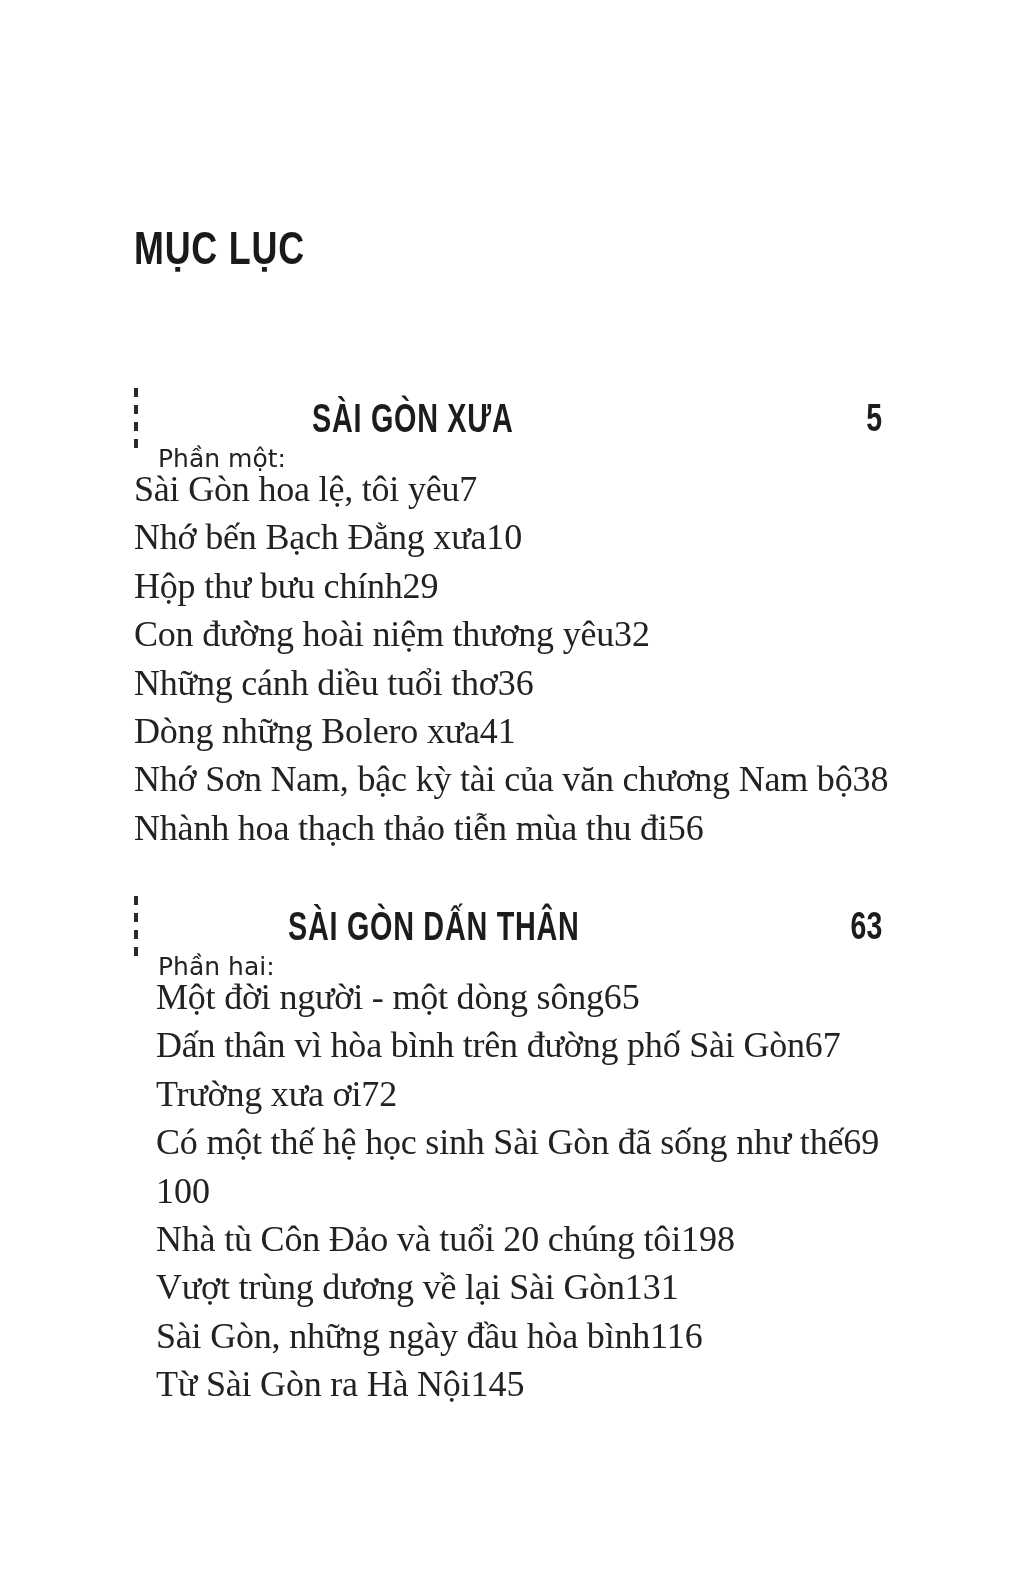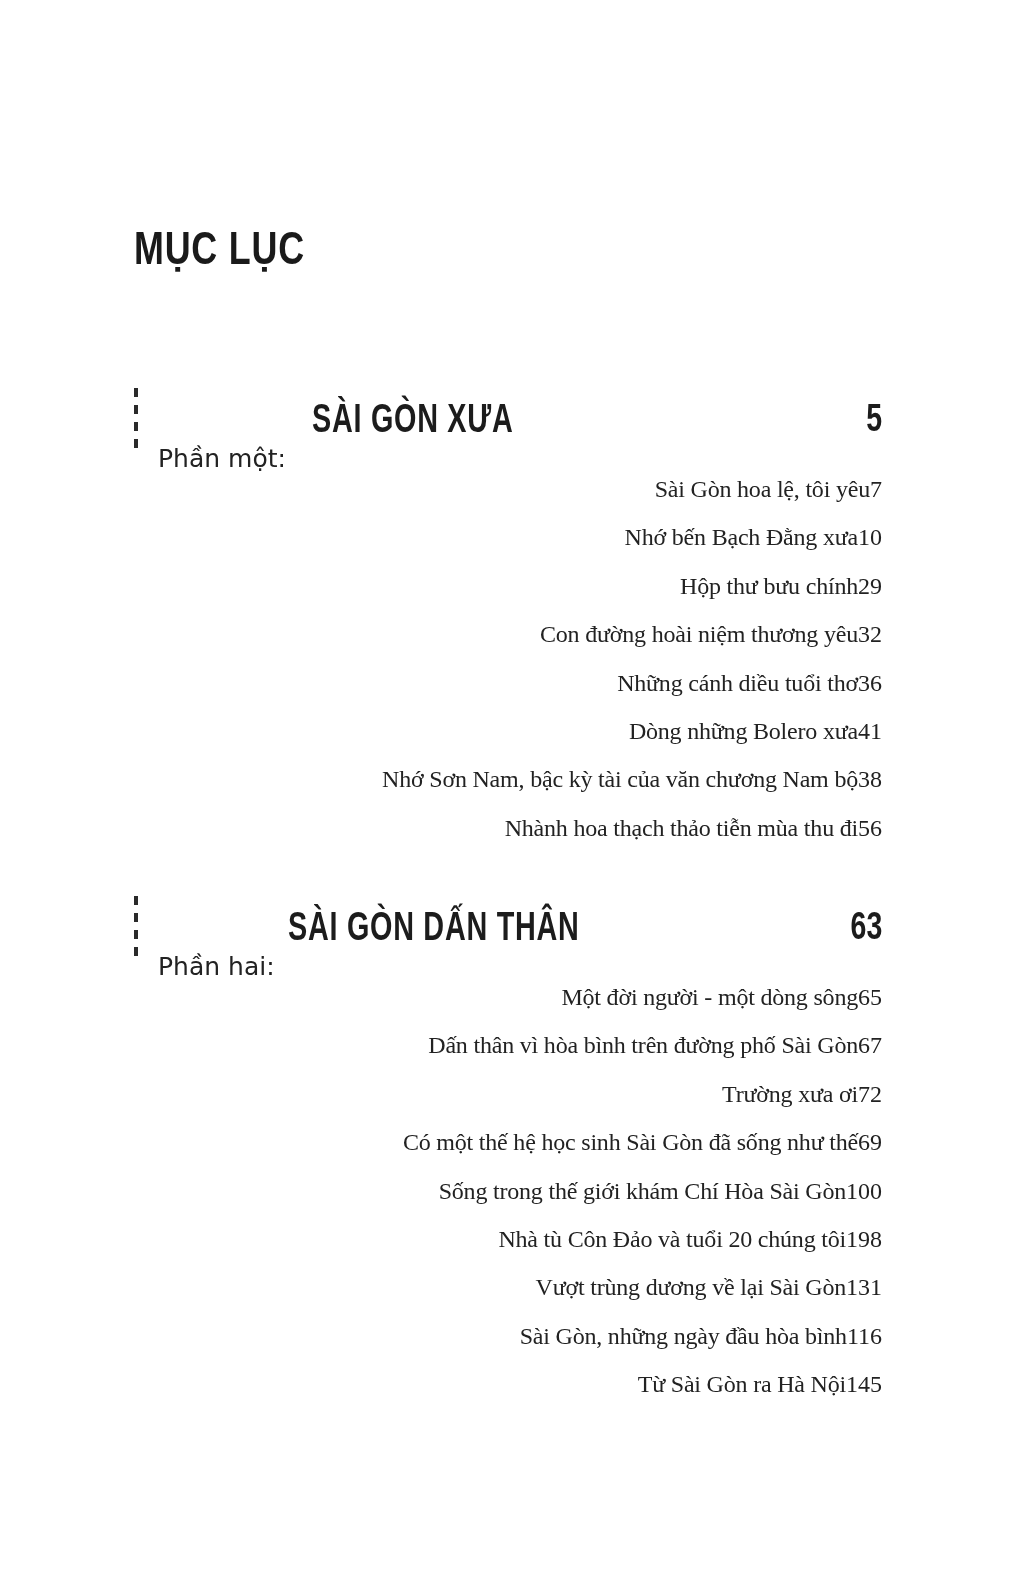--- a/index.html
+++ b/index.html
@@ -95,24 +95,24 @@
       position: absolute;
       left: 0;
       width: 748px;
       margin: 0;
       padding: 0;
       list-style: none;
     }
     .entry {
       height: 48.4px;
       display: flex;
-      justify-content: flex-end;
+      justify-content: flex-start;
       align-items: baseline;
       font-family: "Liberation Serif", serif;
-      font-size: 24px;
+      font-size: 36px;
       line-height: 48px;
       color: #222;
       white-space: nowrap;
     }
     .entry-title {
       letter-spacing: -0.2px;
     }
     .entry-page {
       text-align: right;
     }
@@ -166,39 +166,38 @@
     </li>
   </ul>
 
   <div class="part-header" style="top:896px;">
     <div class="dash-bar"></div>
     <span class="part-label">Phần hai:</span>
     <span class="part-name" style="left:154px;">SÀI GÒN DẤN THÂN</span>
     <span class="part-page">63</span>
   </div>
 
-  <ul class="entries" style="top:973px;">
+  <ul class="entries" style="top:973px;margin-left:22px;">
     <li class="entry">
       <span class="entry-title">Một đời người - một dòng sông</span>
       <span class="entry-page">65</span>
     </li>
     <li class="entry">
       <span class="entry-title">Dấn thân vì hòa bình trên đường phố Sài Gòn</span>
       <span class="entry-page">67</span>
     </li>
     <li class="entry">
       <span class="entry-title">Trường xưa ơi</span>
       <span class="entry-page">72</span>
     </li>
     <li class="entry">
       <span class="entry-title">Có một thế hệ học sinh Sài Gòn đã sống như thế</span>
       <span class="entry-page">69</span>
     </li>
     <li class="entry">
-      <span class="entry-title">Sống trong thế giới khám Chí Hòa Sài Gòn</span>
       <span class="entry-page">100</span>
     </li>
     <li class="entry">
       <span class="entry-title">Nhà tù Côn Đảo và tuổi 20 chúng tôi</span>
       <span class="entry-page">198</span>
     </li>
     <li class="entry">
       <span class="entry-title">Vượt trùng dương về lại Sài Gòn</span>
       <span class="entry-page">131</span>
     </li>

